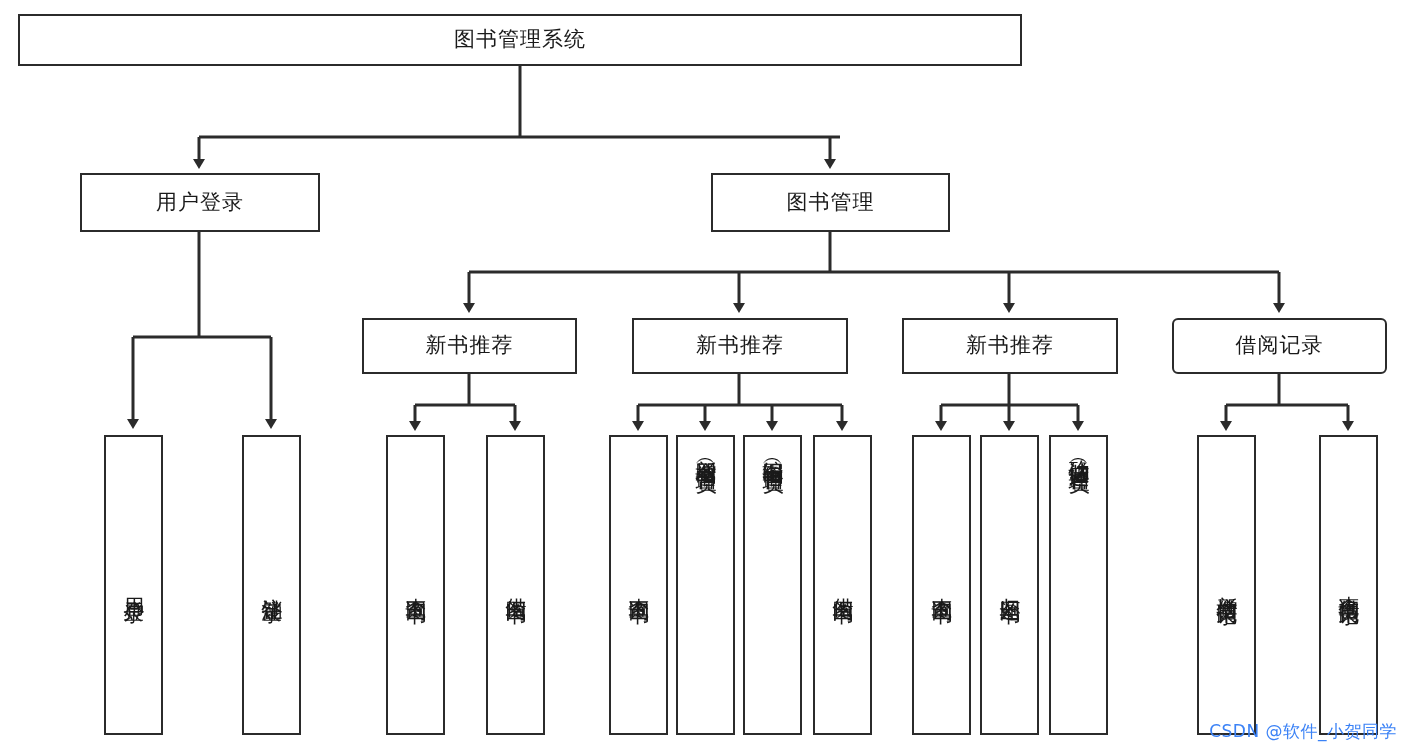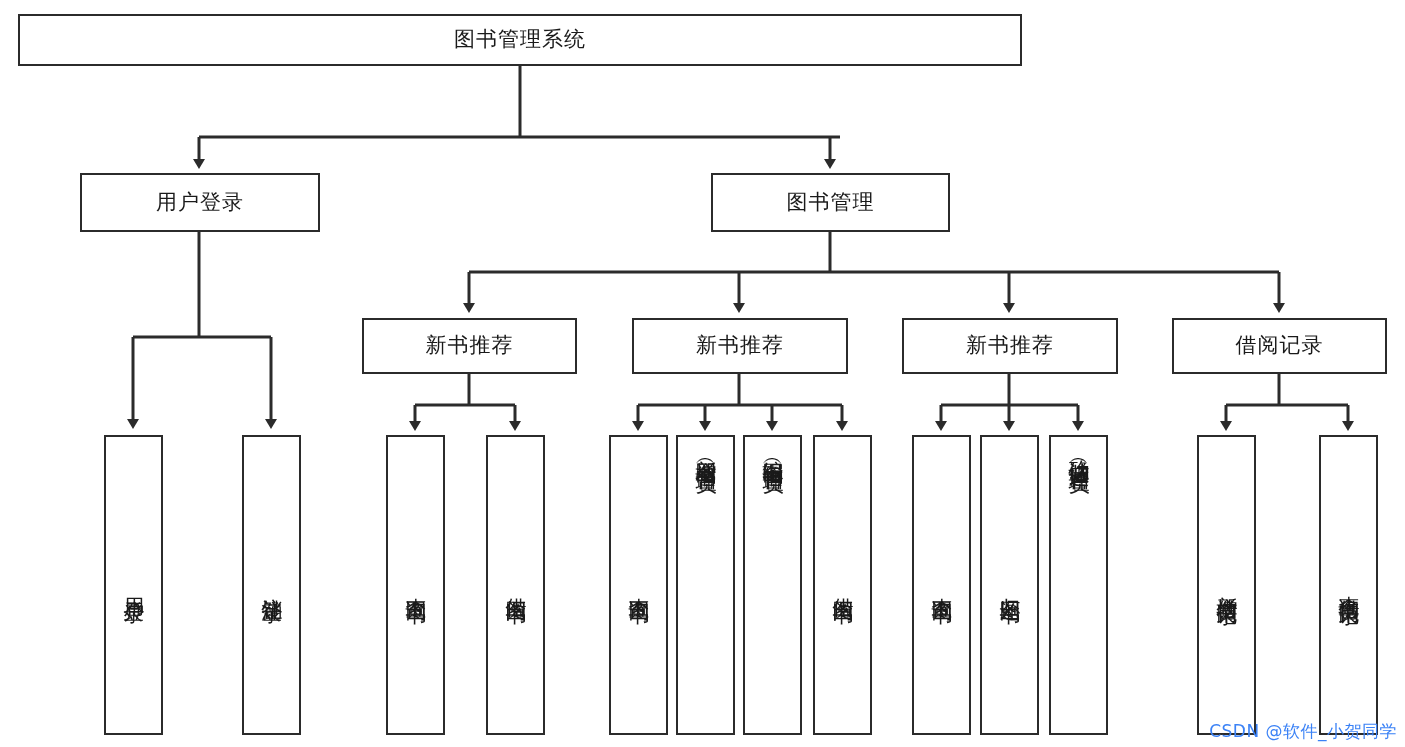--- a/index.html
+++ b/index.html
@@ -140,21 +140,21 @@
 
   <div class="node node-h" style="left:362px; top:318px; width:215px; height:56px;">
     <span>新书推荐</span>
   </div>
   <div class="node node-h" style="left:632px; top:318px; width:216px; height:56px;">
     <span>新书推荐</span>
   </div>
   <div class="node node-h" style="left:902px; top:318px; width:216px; height:56px;">
     <span>新书推荐</span>
   </div>
-  <div class="node node-h" style="left:1172px; top:318px; width:215px; height:56px;">
+  <div class="node node-h" style="left:1172px; top:318px; width:215px; height:56px;border-radius:6px;">
     <span>借阅记录</span>
   </div>
 
   <div class="node node-leaf leaf-mid" style="left:104px; top:435px; width:59px; height:300px;">
     <span class="leaf-text">用户登录</span>
   </div>
   <div class="node node-leaf leaf-mid" style="left:242px; top:435px; width:59px; height:300px;">
     <span class="leaf-text">注销登录</span>
   </div>
 

